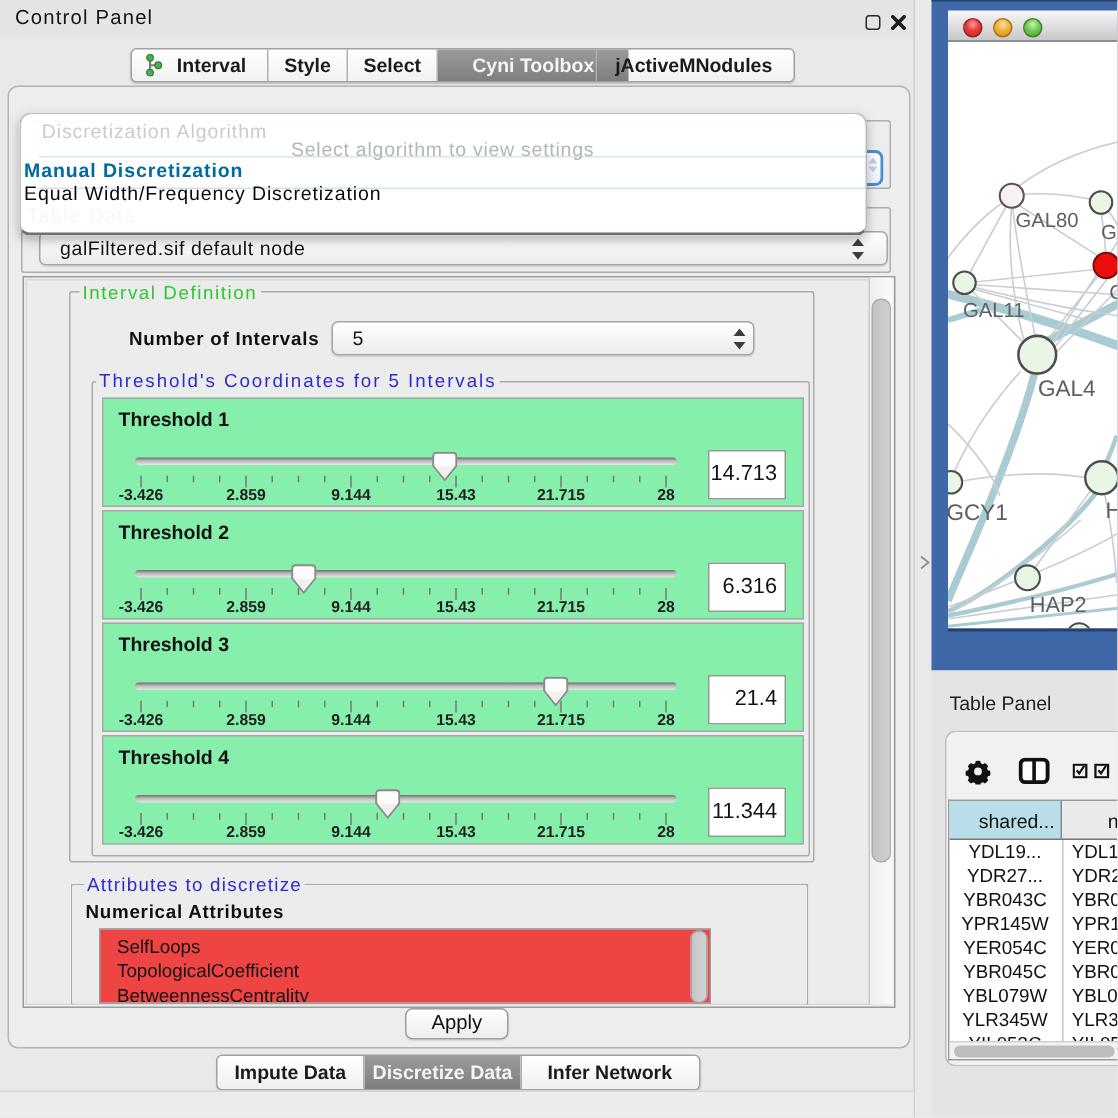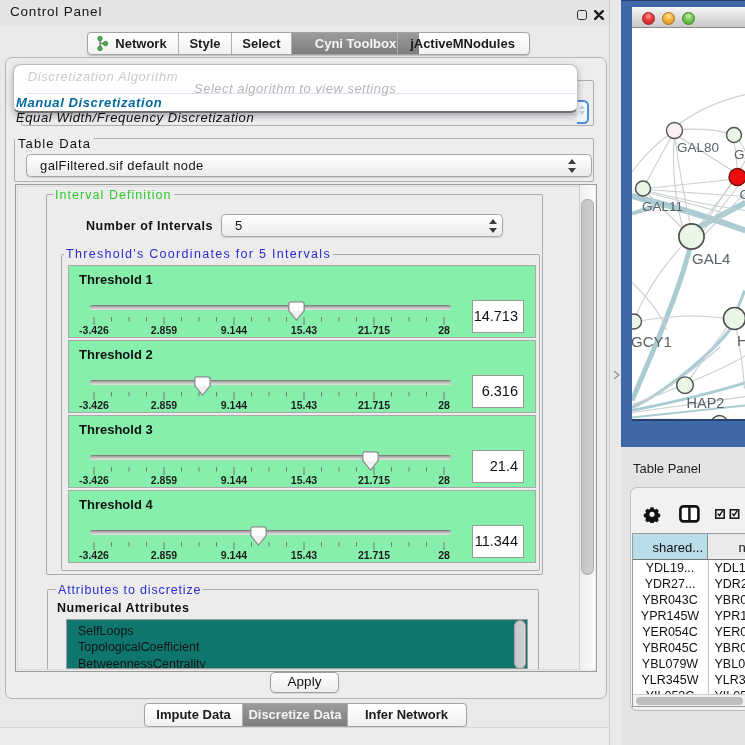--- a/index.html
+++ b/index.html
@@ -59,21 +59,21 @@
 <div class="abs" id="mainpanel"></div>
 
 <div class="abs" id="tabbar">
   <div class="seg" style="left:0;width:90px;border-radius:3px 0 0 3px;">
     <svg style="position:absolute;left:9px;top:3px" width="12" height="15" viewBox="0 0 12 15">
       <path d="M3,3 L3,12 M3,7.5 L8,7.5" stroke="#7a7a7a" stroke-width="1.4" fill="none"></path>
       <circle cx="3" cy="2.5" r="2.2" fill="#4caf50" stroke="#2e7d32" stroke-width="0.8"></circle>
       <circle cx="8.5" cy="7.5" r="2.2" fill="#4caf50" stroke="#2e7d32" stroke-width="0.8"></circle>
       <circle cx="3" cy="12.5" r="2.2" fill="#4caf50" stroke="#2e7d32" stroke-width="0.8"></circle>
     </svg>
-    <span style="position:relative;left:8px;top:2.5px">Network</span></div>
+    <span style="position:relative;left:8px;top:2.5px">Interval</span></div>
   <div class="seg" style="left:90px;width:53px;"><span style="position:relative;top:2.5px">Style</span></div>
   <div class="seg" style="left:143px;width:60px;"><span style="position:relative;top:2.5px">Select</span></div>
   <div class="seg segsel" style="left:203px;width:128px;"><span style="position:relative;top:2.5px">Cyni Toolbox</span></div>
   <div class="seg" style="left:309px;width:130px;border-radius:0 3px 3px 0;"><span style="position:relative;top:2.5px">jActiveMNodules</span></div>
 </div>
 
 <div class="abs" id="dagroup"></div>
 <div class="abs" id="dacombo-end"></div>
 <div class="abs" style="left:579px;top:105px;width:6px;height:10px;">
   <div style="position:absolute;left:0;top:0;width:0;height:0;border-left:3px solid transparent;border-right:3px solid transparent;border-bottom:4px solid #c3cedd;"></div>
@@ -266,34 +266,34 @@
   <svg class="thumb" style="left:181.0px;" width="17" height="20" viewBox="0 0 17 20">
       <path d="M3.2,0.8 L13.8,0.8 Q16.2,0.8 16.2,3.2 L16.2,9.5 L8.5,19 L0.8,9.5 L0.8,3.2 Q0.8,0.8 3.2,0.8 Z" fill="#fcfcfc" stroke="#8a8a8a" stroke-width="1.3"></path>
       <path d="M2,10 L15,10 L8.5,18 Z" fill="#f0f0f0" stroke="none"></path>
     </svg>
   <div class="vbox">11.344</div>
 </div>
 
 <div class="tgroup" style="left:47px;top:589px;width:490px;height:80px;border-bottom:none;"></div>
 <div class="tlabel" style="left:56px;top:583px;color:#2b2bd0;letter-spacing:0.85px;">Attributes to discretize</div>
 <div class="abs" style="left:57px;top:601px;font-size:12.5px;font-weight:bold;color:#111;letter-spacing:0.5px;">Numerical Attributes</div>
-<div class="abs" style="left:66px;top:619px;width:462px;height:50px;background:#0f766e;border:1px solid #9c9c9c;box-sizing:border-box;overflow:hidden;">
+<div class="abs" style="left:66px;top:619px;width:408px;height:50px;background:#ef4444;border:1px solid #9c9c9c;box-sizing:border-box;overflow:hidden;">
   <div style="position:absolute;left:11px;top:3px;font-size:12.5px;color:#141414;line-height:16.4px;">SelfLoops<br>TopologicalCoefficient<br>BetweennessCentrality</div>
   <div style="position:absolute;right:1px;top:0px;width:12px;height:49px;background:linear-gradient(90deg,#c6c6c6,#d2d2d2);border:1px solid #a5a5a5;border-radius:6px;box-sizing:border-box;"></div>
 </div>
 
 <div class="abs" style="left:270px;top:672px;width:67px;height:19px;border:1px solid #9e9e9e;border-radius:5px;background:linear-gradient(#ffffff,#ededed);text-align:center;font-size:13.5px;color:#111;line-height:18px;box-shadow:0 1px 1px rgba(0,0,0,0.1);">Apply</div>
 
 <div class="abs" id="btabs" style="left:144px;top:703px;width:321px;height:22px;border:1px solid #a2a2a2;border-radius:4px;background:linear-gradient(#ffffff,#f0f0f0);box-shadow:0 1px 1px rgba(0,0,0,0.15);font-size:13px;font-weight:bold;">
   <div class="seg" style="left:0;width:97px;border-radius:3px 0 0 3px;"><span style="position:relative;top:3px;">Impute Data</span></div>
   <div class="seg segsel" style="left:97px;width:105px;"><span style="position:relative;top:3px;">Discretize Data</span></div>
   <div class="seg" style="left:202px;width:118px;border-radius:0 3px 3px 0;"><span style="position:relative;top:3px;margin-top:20px;">Infer Network</span></div>
 </div>
 
-<div class="abs" style="left:13px;top:64px;width:565px;height:49px;background:rgba(255,255,255,0.97);border:1px solid #bdbdbd;border-bottom:2px solid #6f6f6f;border-radius:8px 8px 7px 7px;box-shadow:0 3px 7px rgba(0,0,0,0.28);box-sizing:border-box;font-style:italic;">
+<div class="abs" style="left:13px;top:75px;width:565px;height:82px;background:rgba(255,255,255,0.97);border:1px solid #bdbdbd;border-bottom:2px solid #6f6f6f;border-radius:8px 8px 7px 7px;box-shadow:0 3px 7px rgba(0,0,0,0.28);box-sizing:border-box;">
   <div style="position:absolute;left:13.8px;top:4px;font-size:13px;color:#cbcbcb;letter-spacing:0.6px;">Discretization Algorithm</div>
   <div style="position:absolute;left:12px;top:28px;width:552px;height:1px;background:rgba(130,170,215,0.30);"></div>
   <div style="position:absolute;left:12px;top:49px;width:552px;height:1px;background:rgba(130,170,215,0.30);"></div>
   <div style="position:absolute;left:180px;top:16px;font-size:13px;color:#b5b5b5;letter-spacing:0.5px;">Select algorithm to view settings</div>
   <div style="position:absolute;left:2px;top:30px;font-size:13px;font-weight:bold;color:#0369a1;letter-spacing:0.6px;">Manual Discretization</div>
   <div style="position:absolute;left:2px;top:45px;font-size:13px;color:#0a0a0a;letter-spacing:0.6px;">Equal Width/Frequency Discretization</div>
 </div>
 
 <svg class="abs" style="left:613px;top:370px" width="7" height="10" viewBox="0 0 7 10">
     <path d="M1,1 L6,5 L1,9" stroke="#8e8e8e" stroke-width="1.2" fill="none"></path>

